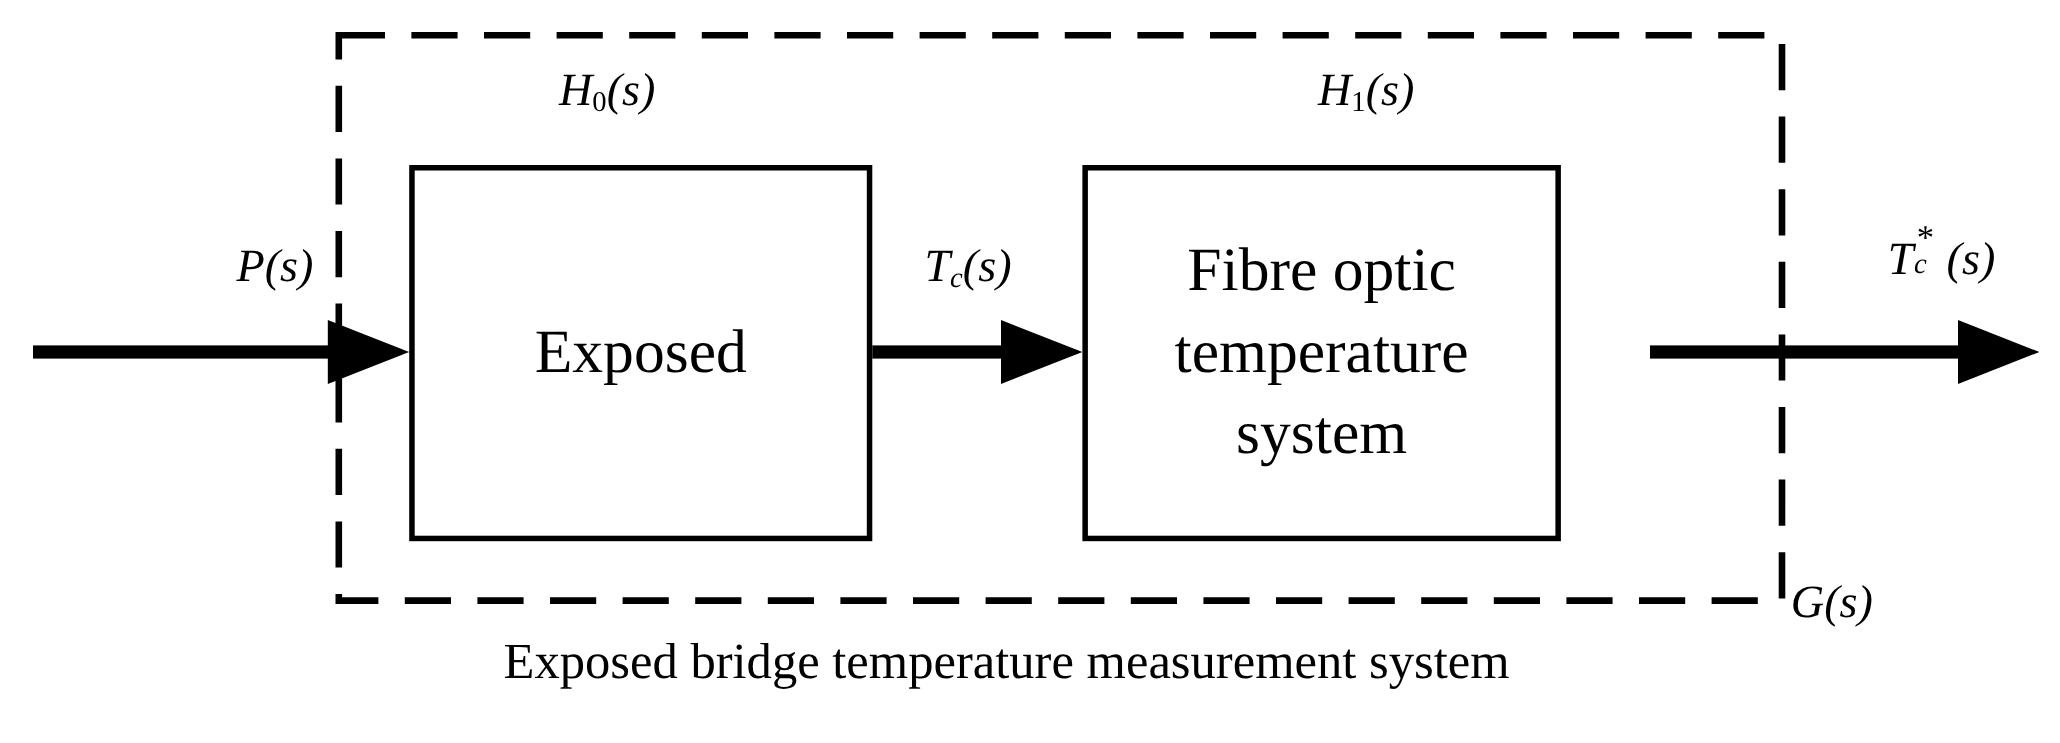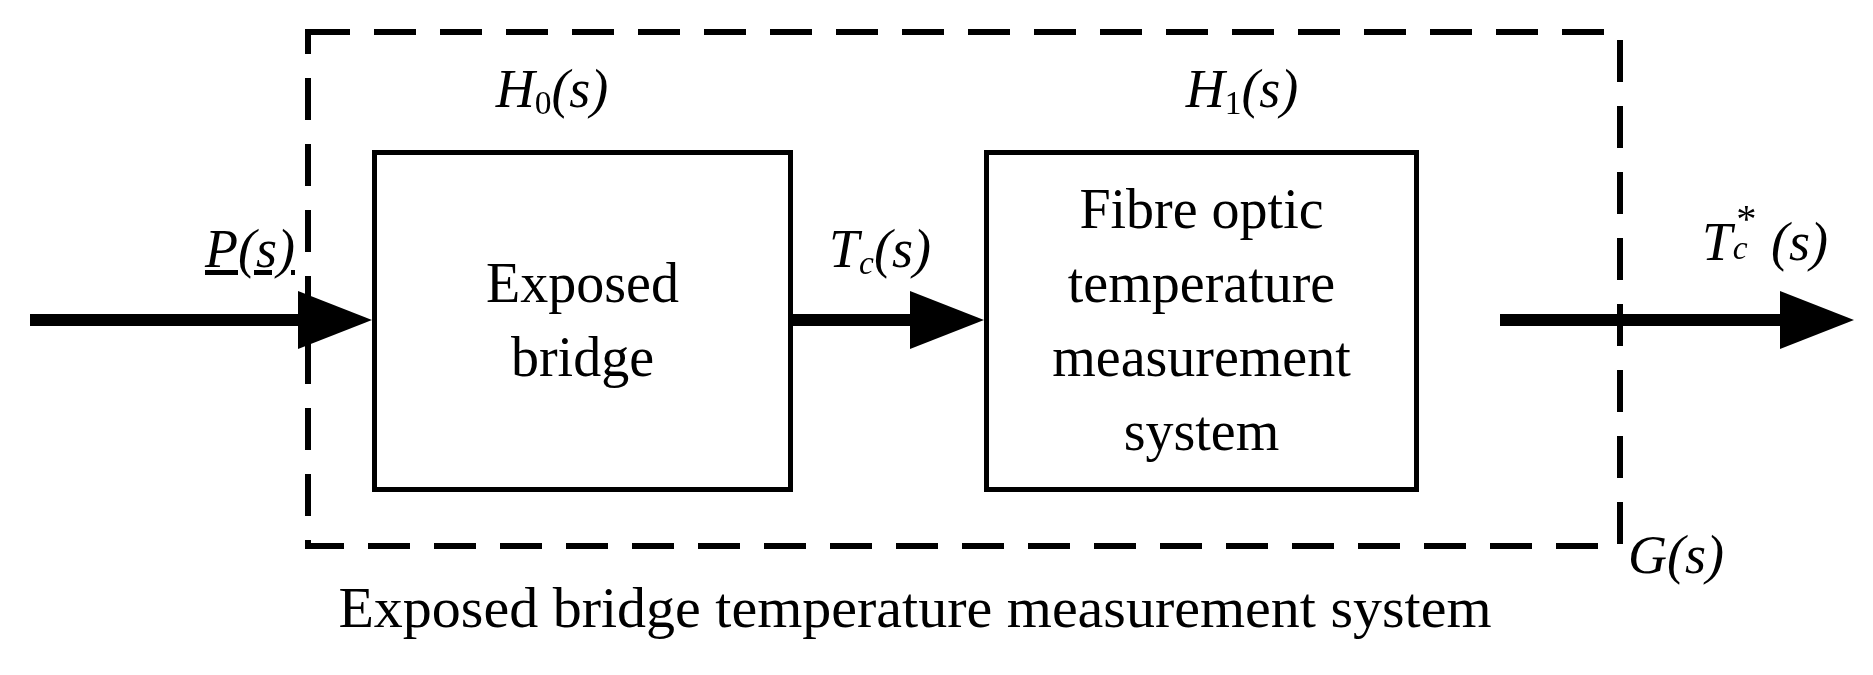--- a/index.html
+++ b/index.html
@@ -41,27 +41,27 @@
     border-bottom: 29px solid transparent;
     border-left: 74px solid #000;
   }
   .arrow-input  { left: 30px;  top: 291px; width: 342px; }
   .arrow-middle { left: 732px; top: 291px; width: 252px; }
   .arrow-output { left: 1500px; top: 291px; width: 354px; }
 
   .math {
     position: absolute;
     font-style: italic;
-    font-size: 54px;
+    font-size: 42px;
     white-space: nowrap;
   }
   .sub { font-size: 0.62em; vertical-align: -0.22em; }
   .sub-upright { font-style: normal; }
 
-  .label-p   { left: 180px;  top: 218px; width: 140px; text-align: center; text-decoration: underline; }
+  .label-p   { left: 180px;  top: 218px; width: 140px; text-align: center; }
   .label-h0  { left: 372px;  top: 58px;  width: 360px; text-align: center; }
   .label-h1  { left: 984px;  top: 58px;  width: 516px; text-align: center; }
   .label-tc  { left: 732px;  top: 218px; width: 252px; text-align: center; padding-left: 44px; }
   .label-tcs { left: 1650px; top: 210px; width: 230px; text-align: center; }
   .label-g   { left: 1628px; top: 512px; margin-top: 12px; }
 
   .stack {
     display: inline-block; position: relative;
     width: 0.72em; height: 1em; vertical-align: -0.08em;
   }
@@ -71,21 +71,21 @@
   }
   .stack-sub {
     position: absolute; left: 0.02em; bottom: -0.10em;
     font-size: 0.62em;
   }
 
   .caption {
     position: absolute;
     left: 0; top: 574px; width: 1830px;
     text-align: center;
-    font-size: 58px;
+    font-size: 46px;
     font-style: normal;
   }
 </style>
 </head>
 <body>
 
 <div class="canvas">
 
   <svg class="boundary-svg" width="1873" height="675">
     <rect x="308" y="32" width="1312" height="514" fill="none" stroke="#000000" stroke-width="6" stroke-dasharray="42 24"></rect>
@@ -101,27 +101,25 @@
     <div class="head"></div>
   </div>
 
   <div class="arrow arrow-output">
     <div class="shaft"></div>
     <div class="head"></div>
   </div>
 
   <div class="block block-1">
     <span>Exposed</span>
-    <span>bridge</span>
   </div>
 
   <div class="block block-2">
     <span>Fibre optic</span>
     <span>temperature</span>
-    <span>measurement</span>
     <span>system</span>
   </div>
 
   <div class="math label-p">
     <span>P</span><span>(s)</span>
   </div>
 
   <div class="math label-h0">
     <span>H</span><span class="sub sub-upright">0</span><span>(s)</span>
   </div>

